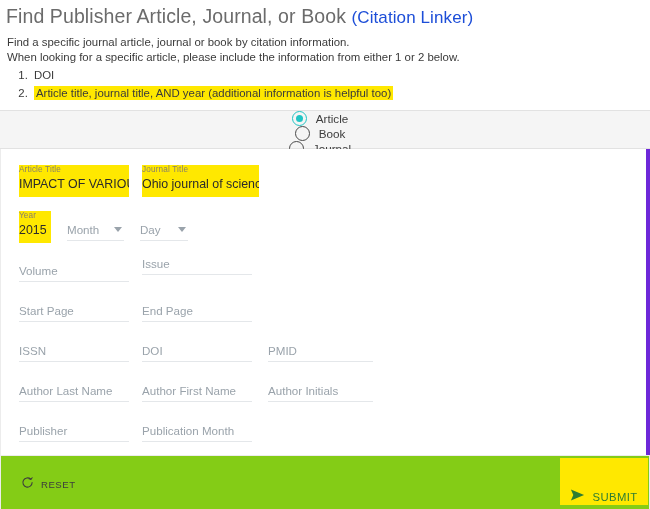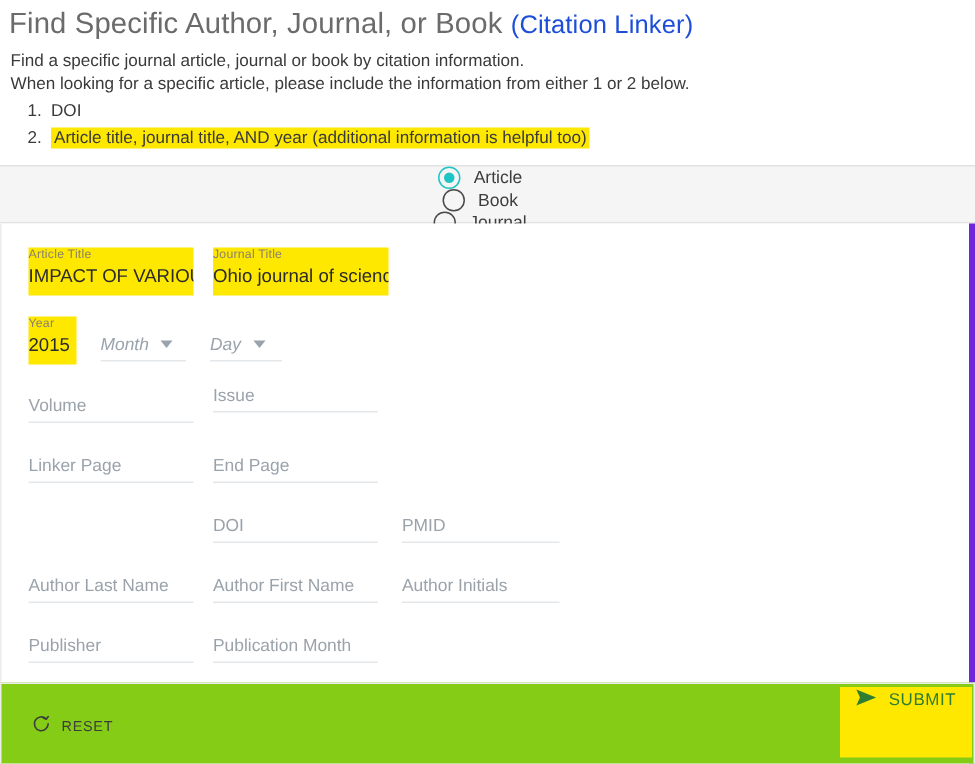--- a/index.html
+++ b/index.html
@@ -145,22 +145,22 @@
   .field.filled .underline { border-bottom-color: transparent; }
 
   
   .dd {
     position: absolute;
     height: 30px;
   }
   .dd .row {
     display: flex;
     align-items: center;
+    justify-content: space-between;
     height: 21px;
-    font-style: italic;
   }
   .dd .ph {
     font-size: 11.6px;
     color: #9aa3ab;
     line-height: 21px;
   }
   .caret {
     width: 0; height: 0;
     border-left: 4.5px solid transparent;
     border-right: 4.5px solid transparent;
@@ -201,42 +201,42 @@
     letter-spacing: 0.5px;
     color: #3d3d3d;
     margin-left: 7px;
   }
   .submit-btn {
     position: absolute;
     left: 560px; top: 458px;
     width: 88px; height: 47px;
     background: #ffe800;
     display: flex;
-    align-items: flex-start;
+    align-items: flex-end;
     justify-content: center;
     cursor: pointer;
     border: none;
     font-family: inherit;
   }
   .submit-inner { display:flex; align-items:center; }
   .submit-label {
     font-size: 11.3px;
     letter-spacing: 0.4px;
     color: #2e7d32;
     margin-left: 7px;
   }
 </style>
 </head>
 <body>
 
 <div class="page">
 
   <div class="header">
     <h1 class="page-title">
-      <span>Find Specific Author, Journal, or Book</span>
+      <span>Find Publisher Article, Journal, or Book</span>
       <span class="sub">(Citation Linker)</span>
     </h1>
 
     <div class="desc-block">
       <p class="desc-line">Find a specific journal article, journal or book by citation information.</p>
       <p class="desc-line">When looking for a specific article, please include the information from either 1 or 2 below.</p>
     </div>
 
     <ol class="req-list">
       <li>
@@ -302,28 +302,32 @@
     <div class="field" style="left:18px; top:111px; width:110px;">
       <span class="ph">Volume</span>
       <span class="underline"></span>
     </div>
     <div class="field" style="left:141px; top:104px; width:110px;">
       <span class="ph">Issue</span>
       <span class="underline"></span>
     </div>
 
     <div class="field" style="left:18px; top:151px; width:110px;">
-      <span class="ph">Linker Page</span>
+      <span class="ph">Start Page</span>
       <span class="underline"></span>
     </div>
     <div class="field" style="left:141px; top:151px; width:110px;">
       <span class="ph">End Page</span>
       <span class="underline"></span>
     </div>
 
+    <div class="field" style="left:18px; top:191px; width:110px;">
+      <span class="ph">ISSN</span>
+      <span class="underline"></span>
+    </div>
     <div class="field" style="left:141px; top:191px; width:110px;">
       <span class="ph">DOI</span>
       <span class="underline"></span>
     </div>
     <div class="field" style="left:267px; top:191px; width:105px;">
       <span class="ph">PMID</span>
       <span class="underline"></span>
     </div>
 
     <div class="field" style="left:18px; top:231px; width:110px;">

